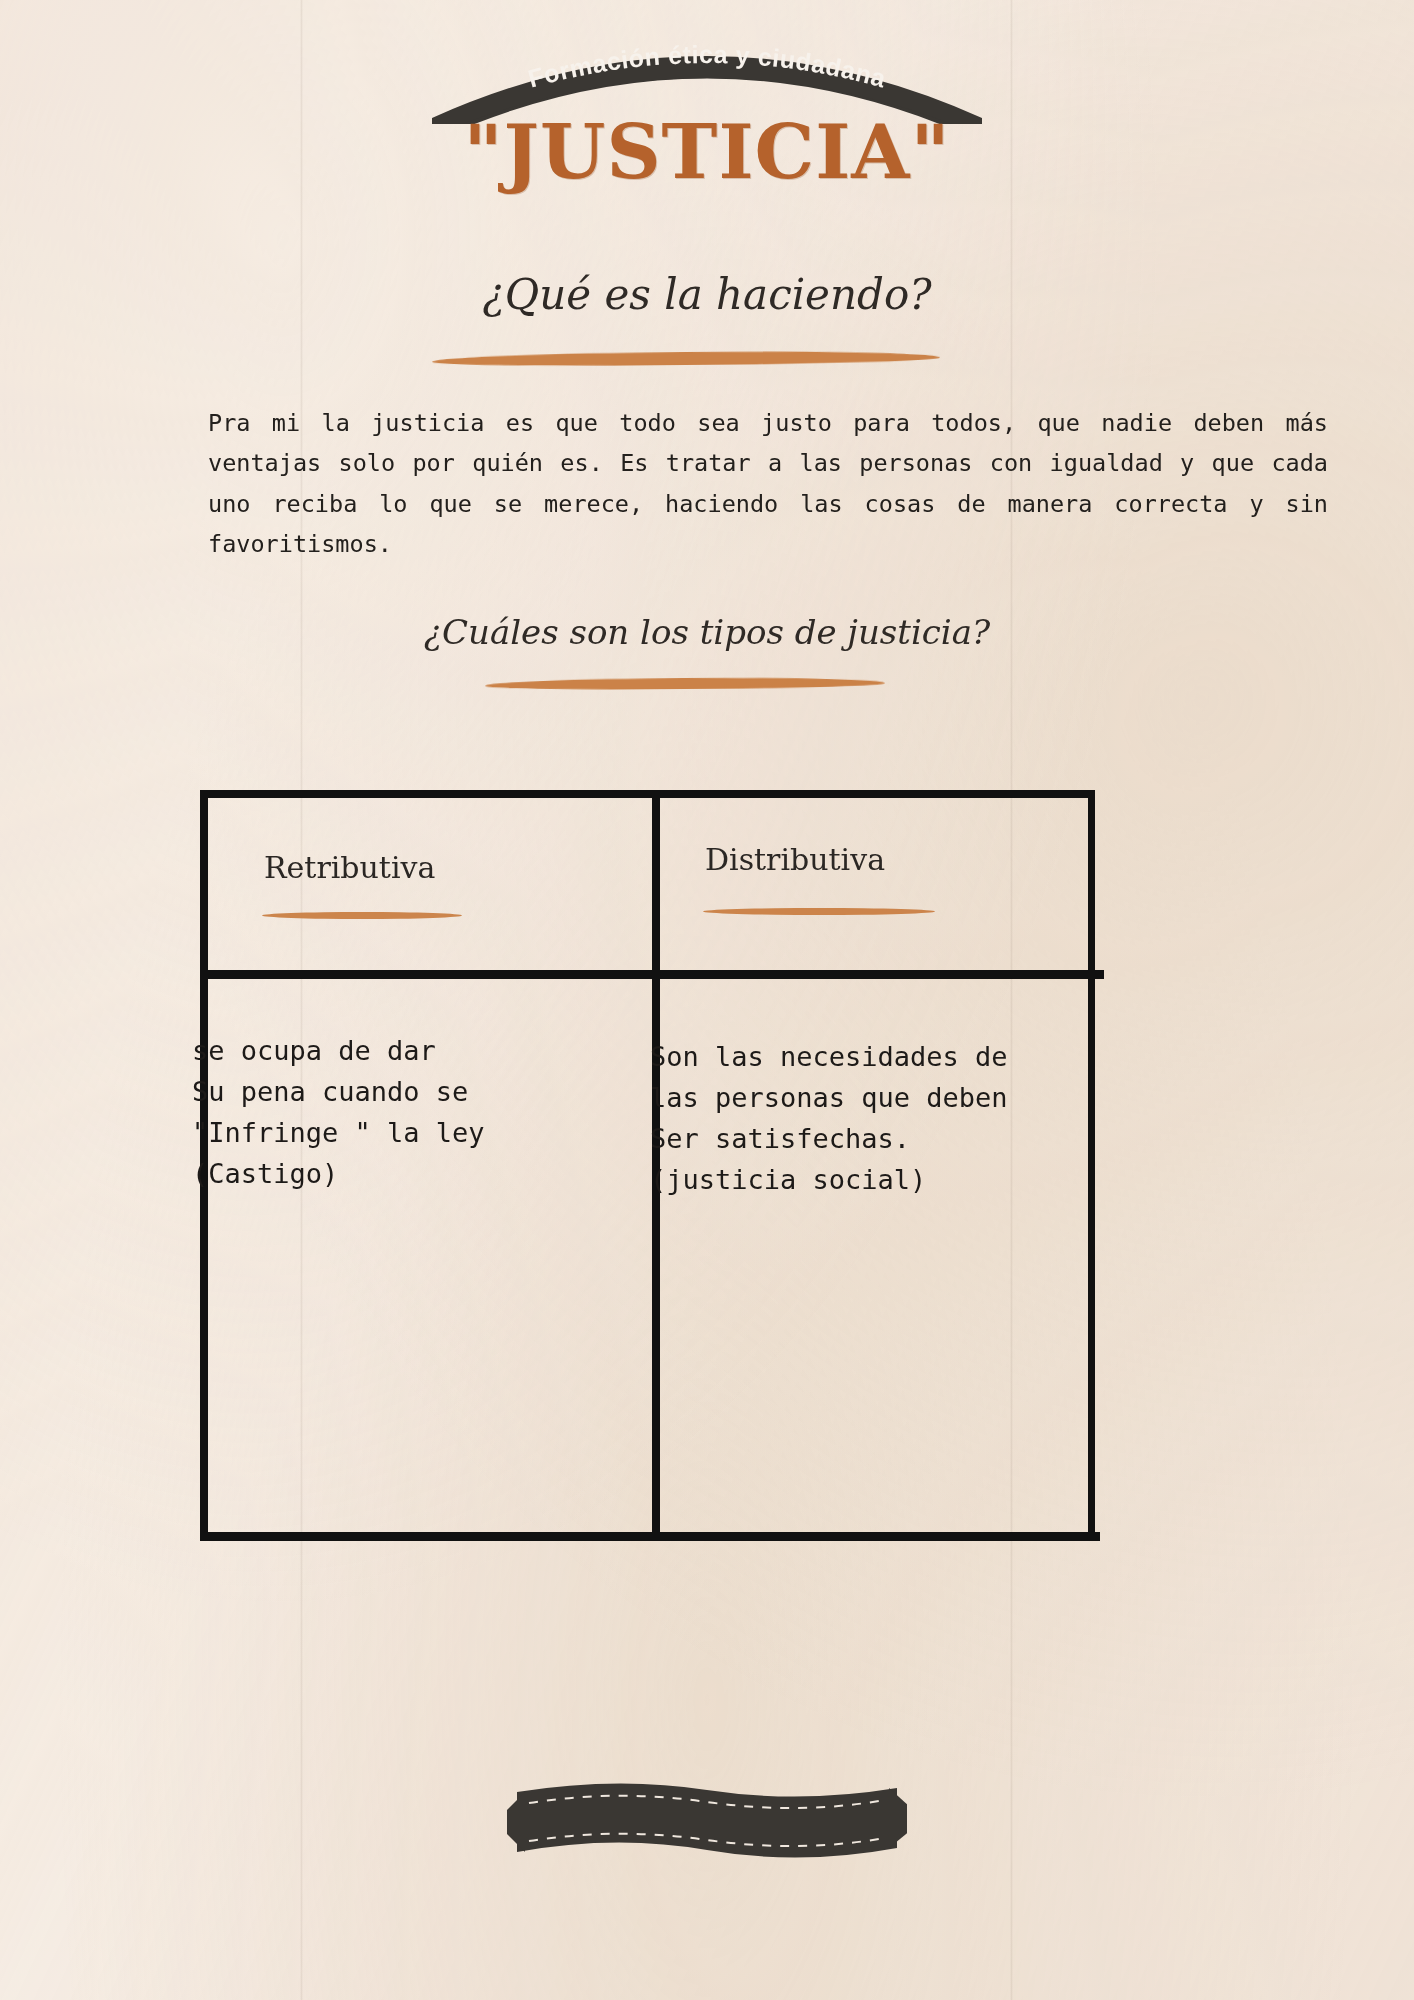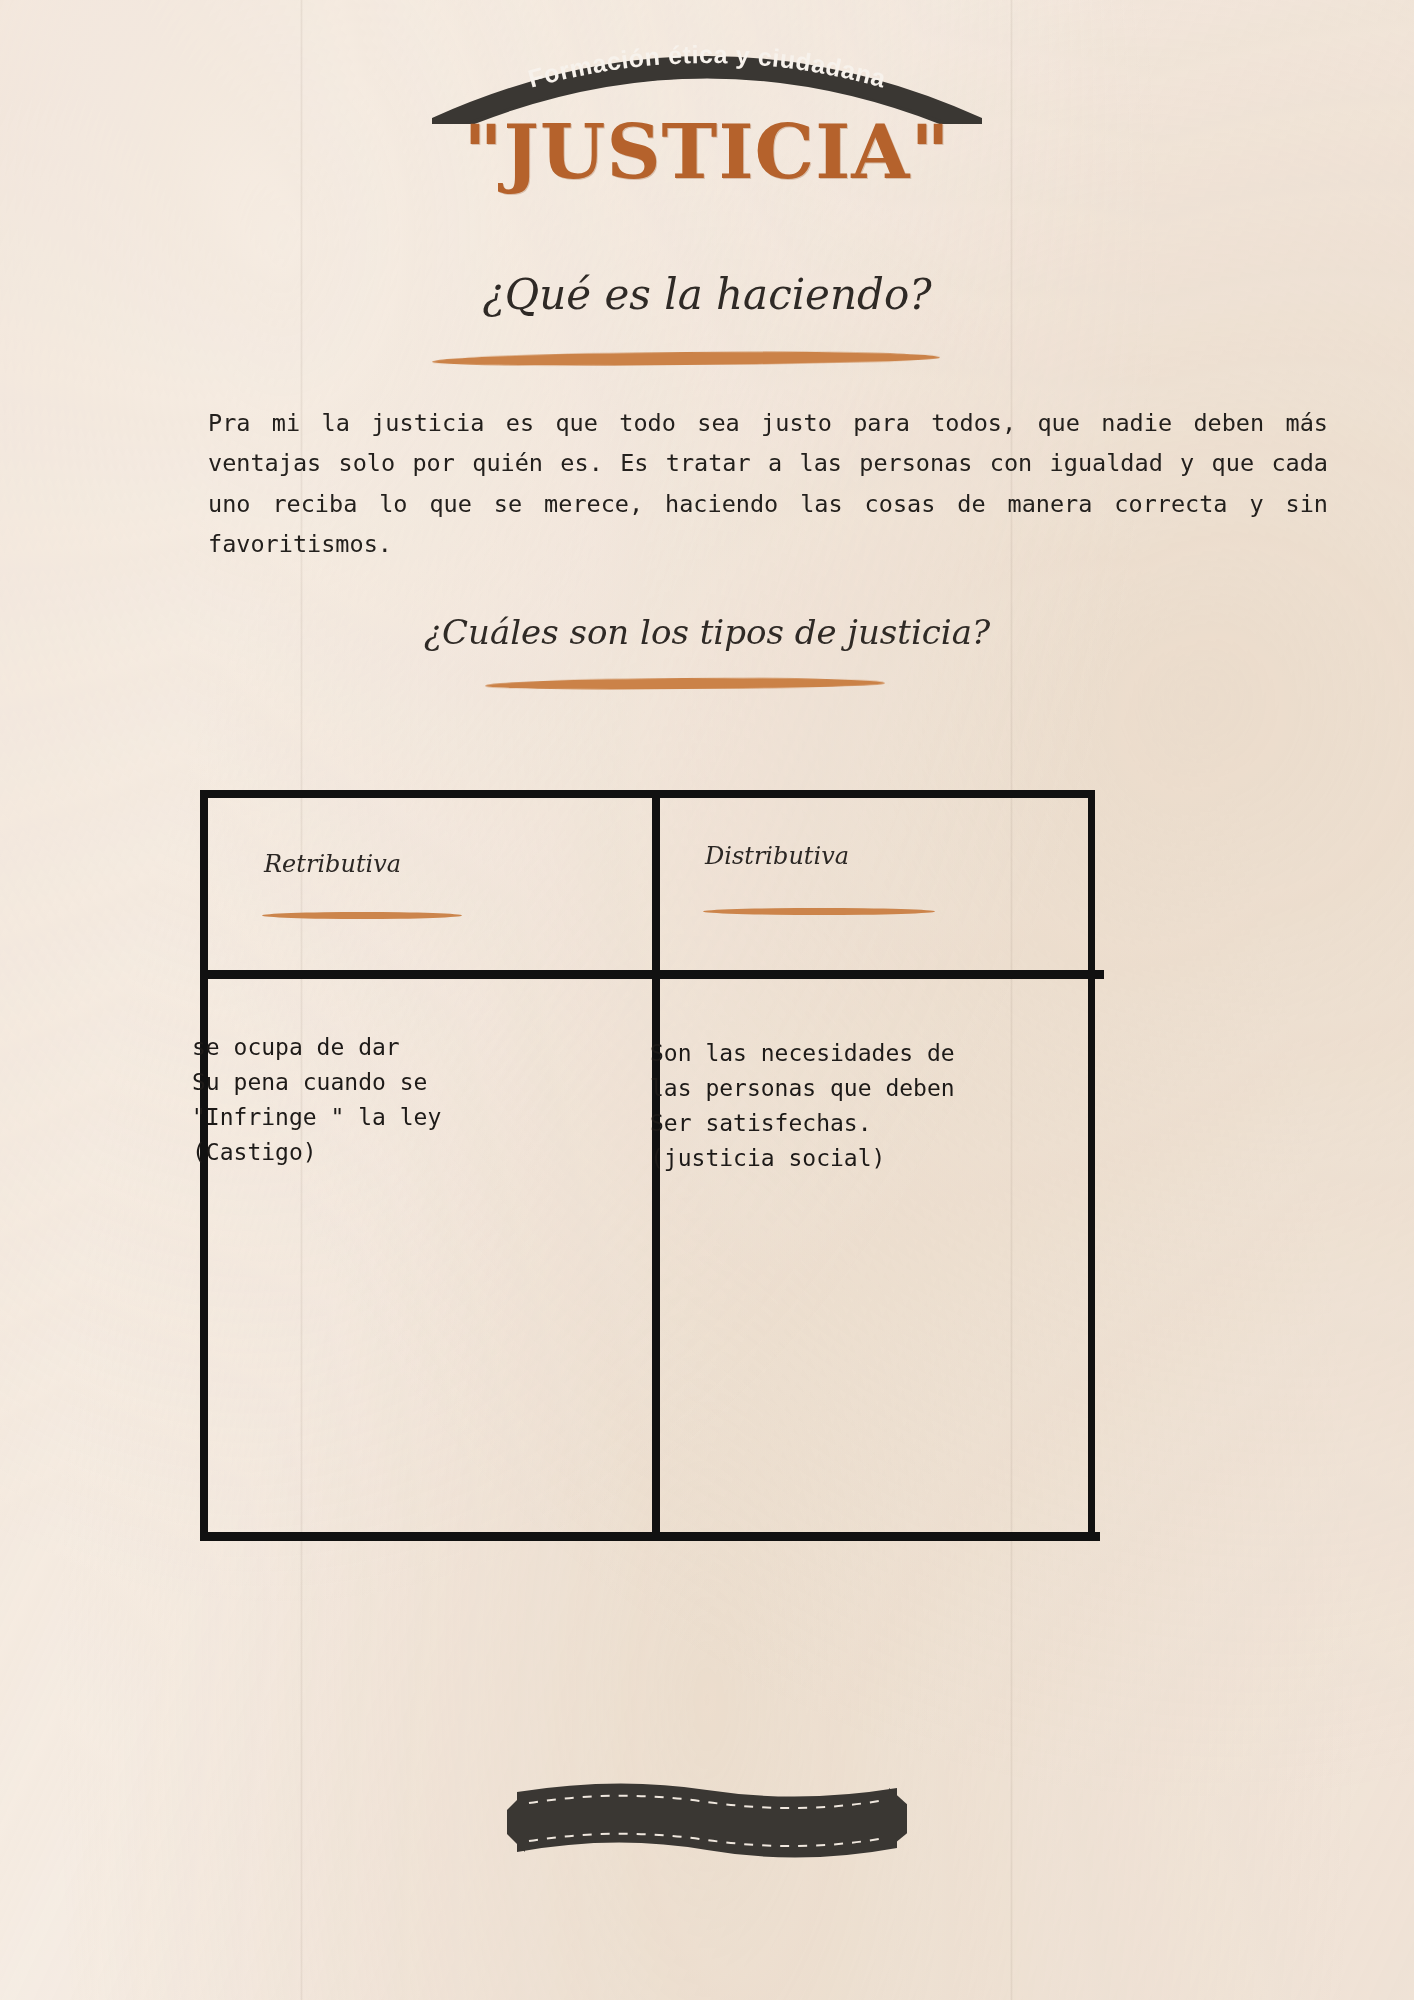--- a/index.html
+++ b/index.html
@@ -149,41 +149,40 @@
   .tbl-top    { left: 0;   top: 0;    width: 895px; height: 8px;  }
   .tbl-bottom { left: 0;   top: 742px;width: 900px; height: 9px;  }
   .tbl-left   { left: 0;   top: 0;    width: 8px;   height: 750px;}
   .tbl-right  { left: 888px;top: 0;   width: 7px;   height: 750px;}
   .tbl-mid-h  { left: 4px; top: 180px;width: 900px; height: 9px;  }
   .tbl-mid-v  { left: 452px;top: 0;   width: 8px;   height: 750px;}
 
   .col-title {
     position: absolute;
     font-family: "DejaVu Serif", serif;
-    font-style: italic;
-    font-size: 24px;
+    font-size: 30px;
     color: #2b2724;
   }
   .col-title-1 { top: 60px;  left: 64px; }
   .col-title-2 { top: 52px;  left: 505px; }
 
   .col-underline {
     position: absolute;
     height: 7px;
     background: #c87a3c;
     border-radius: 50%;
     opacity: 0.9;
   }
   .col-underline-1 { top: 122px; left: 62px;  width: 200px; }
   .col-underline-2 { top: 118px; left: 503px; width: 232px; }
 
   .cell-text {
     position: absolute;
     font-family: "DejaVu Sans Mono", monospace;
-    font-size: 23px;
+    font-size: 27px;
     line-height: 1.52;
     color: #1d1a18;
     white-space: pre-line;
   }
   .cell-text-1 { top: 240px; left: -8px;  width: 430px; }
   .cell-text-2 { top: 236px; left: 450px; width: 420px; margin-top: 10px; }
 
   
   .bottom-ribbon {
     position: absolute;

